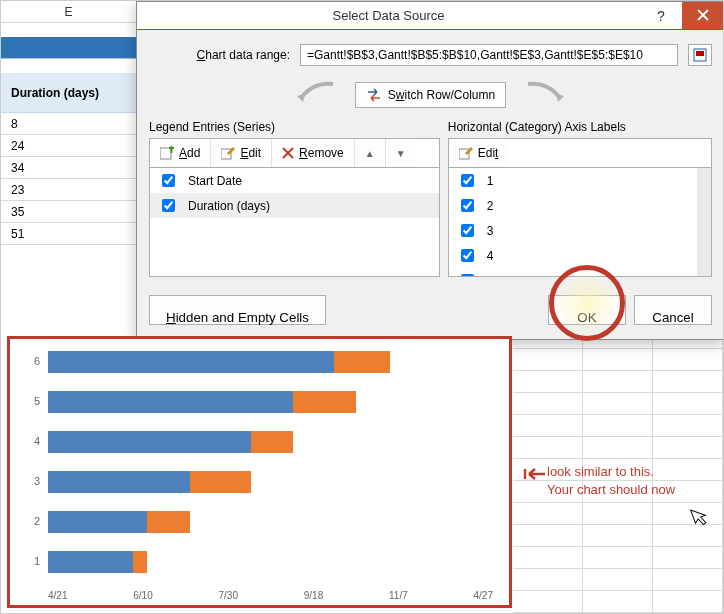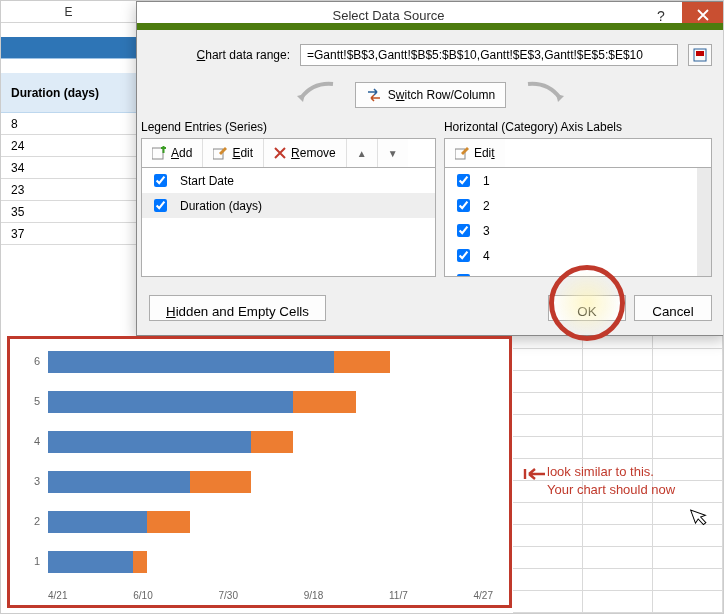--- a/index.html
+++ b/index.html
@@ -8,50 +8,50 @@
 
   
   .sheet { position:absolute; left:0; top:0; width:135px; }
   .colhdr { height:22px; line-height:22px; text-align:center; background:#fff; border-bottom:1px solid #d4d4d4; color:#333; }
   .hlsel { height:22px; background:#2e75b6; border-bottom:1px solid #9cc2e5;}
   .hdrcell { height:40px; line-height:40px; padding:0 10px; font-weight:bold; background:#deebf7; border-bottom:1px solid #bdd7ee; }
   .cell { height:22px; line-height:22px; padding:0 10px; border-bottom:1px solid #d9d9d9; }
 
   
   .dialog { position:absolute; left:135px; top:0; width:589px; background:#f0f0f0; border:1px solid #888; box-shadow:0 4px 14px rgba(0,0,0,.25); }
-  .titlebar { height:28px; display:flex; align-items:stretch; background:#fff; border-bottom:7px solid #4d7c0f; }
+  .titlebar { height:28px; display:flex; align-items:stretch; background:#fff; border-bottom:1px solid #4d7c0f; }
   .titlebar .title { flex:1; text-align:center; line-height:28px; font-size:13px; color:#333; }
   .titlebar .tbtn { width:42px; text-align:center; line-height:28px; font-size:14px; }
   .titlebar .help { background:#fff; color:#333; }
   .titlebar .close { background:#c94f31; color:#fff; }
 
   .rangewrap { display:flex; align-items:center; gap:10px; padding:14px 12px 10px 12px; }
   .rangewrap label { width:100px; text-align:right;margin-left:41px; }
   .rangewrap input { flex:1; height:22px; padding:0 6px; border:1px solid #aaa; font-family:inherit; font-size:12px; background:#fff; }
   .refbtn { width:24px; height:22px; border:1px solid #aaa; background:#fafafa; display:flex; align-items:center; justify-content:center; }
 
   .swrow { display:flex; align-items:center; justify-content:center; gap:18px; padding:4px 0 10px 0; }
   .swbtn { height:26px; padding:0 10px; border:1px solid #adadad; background:#fdfdfd; display:flex; align-items:center; gap:6px; }
   .curve { width:44px; height:30px; opacity:.7; }
 
-  .lists { display:flex; gap:8px; padding:0 12px 8px 4px; }
+  .lists { display:flex; gap:8px; padding:0 12px 8px 12px; }
   .col { flex:1; display:flex; flex-direction:column; }
   .col h4 { margin:0 0 4px 0; font-weight:normal; font-size:12px; }
   .toolbar { display:flex; gap:0; border:1px solid #adadad; border-bottom:none; background:#fff; }
   .tb { height:28px; padding:0 10px; border-right:1px solid #e0e0e0; background:#fdfdfd; display:flex; align-items:center; gap:5px; font-size:12px; }
   .tb:last-child{border-right:none;}
   .tb .ud { font-size:10px; color:#666;}
   .listbox { border:1px solid #adadad; background:#fff; height:110px; overflow:auto; }
   .row { display:flex; align-items:center; gap:10px; padding:3px 8px; }
   .row input[type=checkbox]{ width:13px; height:13px;}
   .row.sel { background:#eeeeee; }
   .scrollhint { width:14px; background:#eaeaea; }
 
   .footer { display:flex; justify-content:space-between; align-items:center; padding:10px 12px 14px 12px; }
-  .fbtn { height:26px; padding:8px 16px; border:1px solid #adadad; background:#fdfdfd; }
+  .fbtn { height:26px; padding:14px 16px; border:1px solid #adadad; background:#fdfdfd; }
   .rbtns { display:flex; gap:8px; }
 
   
   .okcircle { position:absolute; left:548px; top:264px; width:76px; height:76px; border:5px solid #c0392b; border-radius:50%; background:radial-gradient(circle at 50% 50%, rgba(255,245,180,.7), rgba(255,245,180,0) 70%); pointer-events:none; }
 
   
   .chartwrap { position:absolute; left:6px; top:335px; width:505px; height:272px; border:3px solid #c0392b; background:#fff; }
   .chart { position:absolute; left:10px; top:6px; right:10px; bottom:24px; }
   .barrow { position:absolute; left:28px; right:8px; height:22px; }
   .ylab { position:absolute; left:6px; width:14px; text-align:right; color:#666; font-size:11px; }
@@ -79,21 +79,21 @@
     <div style="height:14px;"></div>
     <div class="hlsel"></div>
     <div style="height:14px;"></div>
     <div class="hdrcell">Duration (days)</div>
     <div id="sheetvals">
         <div class="cell">8</div>
         <div class="cell">24</div>
         <div class="cell">34</div>
         <div class="cell">23</div>
         <div class="cell">35</div>
-        <div class="cell">37</div>
+        <div class="cell">51</div>
       </div>
   </div>
 
   <div class="gridright" id="gridright">
       <div class="gc" style="left: 0px; top: 0px; width: 70px; height: 22px;"></div>
       <div class="gc" style="left: 70px; top: 0px; width: 70px; height: 22px;"></div>
       <div class="gc" style="left: 140px; top: 0px; width: 70px; height: 22px;"></div>
       <div class="gc" style="left: 0px; top: 22px; width: 70px; height: 22px;"></div>
       <div class="gc" style="left: 70px; top: 22px; width: 70px; height: 22px;"></div>
       <div class="gc" style="left: 140px; top: 22px; width: 70px; height: 22px;"></div>

